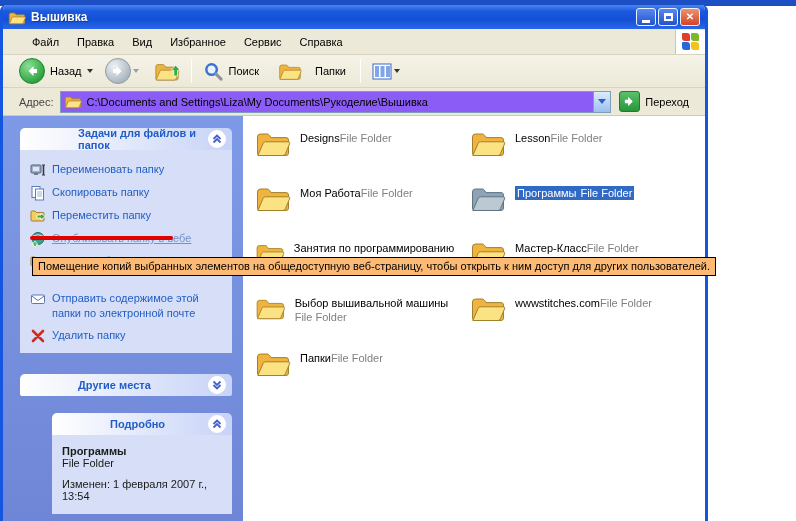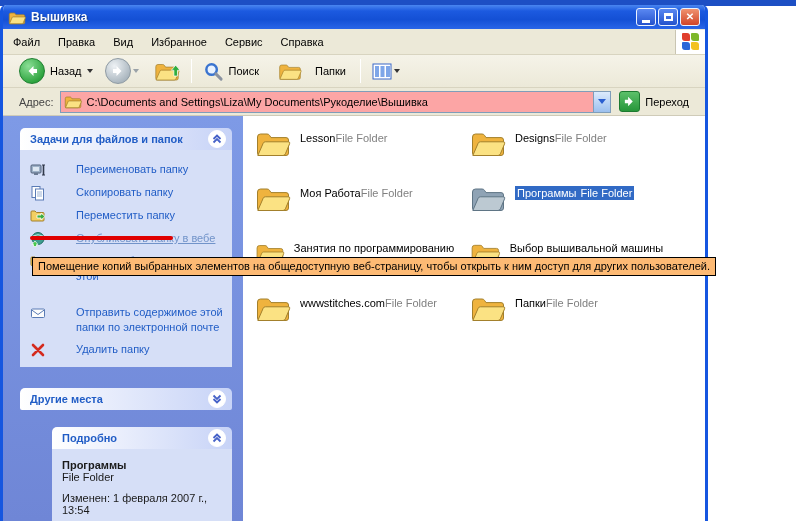--- a/index.html
+++ b/index.html
@@ -32,21 +32,21 @@
     display:flex; align-items:center; justify-content:center; line-height:1;
   }
   .winbtn.min,.winbtn.max { background:linear-gradient(180deg,#5a88f2,#2452cc); }
   .winbtn.close { background:linear-gradient(180deg,#f0926f,#d04428); }
   .min-glyph { width:8px; height:3px; background:#fff; margin-top:8px; }
   .max-glyph { width:9px; height:8px; border:2px solid #fff; border-top-width:3px; }
 
   
   .menubar {
     height:26px; background:#ece9d8; display:flex; align-items:center;
-    border-bottom:1px solid #d8d4c0; padding-left:1px;
+    border-bottom:1px solid #d8d4c0; padding-left:20px;
   }
   .menu-item { padding:4px 9px; }
   .menubar .spacer { flex:1; }
   .winlogo {
     width:30px; height:24px; background:#fff; border-left:1px solid #c9c5b2;
     display:flex; align-items:center; justify-content:center;
   }
   .winlogo .flag { display:grid; grid-template-columns:8px 8px; grid-template-rows:8px 8px; gap:1px; }
   .winlogo .flag i:nth-child(1){background:#e03e2d;} .winlogo .flag i:nth-child(2){background:#7db72b;}
   .winlogo .flag i:nth-child(3){background:#2a66d8;} .winlogo .flag i:nth-child(4){background:#f3c221;}
@@ -71,21 +71,21 @@
   .tb-sep { width:1px; height:24px; background:#c9c5b2; border-right:1px solid #fff; margin:0 6px; }
   .tb-btn { display:flex; align-items:center; padding:2px 5px; }
 
   
   .addressbar {
     height:28px; background:#ece9d8; display:flex; align-items:center;
     padding:0 12px; border-bottom:1px solid #cfcbb8;
   }
   .addr-label { margin:0 6px 0 4px; color:#444; }
   .addr-combo {
-    flex:1; height:22px; background:#fca5a5; border:1px solid #7f9db9;
+    flex:1; height:22px; background:#8b5cf6; border:1px solid #7f9db9;
     display:flex; align-items:center; padding-left:3px; position:relative;
   }
   .addr-combo .path { margin-left:5px; flex:1; white-space:nowrap; overflow:hidden; }
   .addr-dd {
     width:17px; height:20px; background:linear-gradient(180deg,#dcebfd,#9cc0ee);
     border-left:1px solid #7f9db9; display:flex; align-items:center; justify-content:center;
   }
   .addr-dd .chev { width:0;height:0;border-left:4px solid transparent;border-right:4px solid transparent;border-top:5px solid #2a5fd0; }
   .go-btn {
     width:21px; height:21px; margin:0 5px 0 8px; border-radius:3px;
@@ -99,27 +99,27 @@
   .sidebar {
     width:240px; background:linear-gradient(180deg,#7e9ae6,#6f86d6);
     padding:12px 11px 0 17px; position:relative;
   }
   .panel { margin-bottom:0; }
   .panel-header {
     height:22px; border-radius:5px 5px 0 0;
     background:linear-gradient(90deg,#ffffff,#c7d3f7);
     display:flex; align-items:center; padding:0 6px 0 10px;
   }
-  .panel-title { color:#215dc6; font-weight:bold; flex:1; }
+  .panel-title { color:#215dc6; font-weight:bold; flex:1;margin-left:48px; }
   .chev-btn {
     width:18px; height:18px; border-radius:50%; background:#fff;
     border:1px solid #fff; display:flex; align-items:center; justify-content:center;
   }
   .panel-body { background:#d6dff7; padding:12px 8px 9px 10px; }
-  .task-row { display:flex; align-items:flex-start; margin-bottom:7px; color:#215dc6; line-height:15px;gap:24px; }
+  .task-row { display:flex; align-items:flex-start; margin-bottom:7px; color:#215dc6; line-height:15px; }
   .task-row .ticon { width:16px; height:16px; margin-right:6px; flex:none; }
   .task-label { max-width:172px; }
   .task-row.publish .task-label { color:#7193c9; text-decoration:underline; }
   .task-row.share { margin-bottom:21px; }
   .header-only { border-radius:5px 5px 2px 2px; }
   .mt1 { margin-top:21px; } .mt2 { margin-top:17px;padding-left:32px; }
   .details-body { background:#d6dff7; padding:10px 10px 12px 10px; color:#1a1a1a; }
   .details-name { font-weight:bold; }
   .details-mod { margin-top:9px; }
 
@@ -385,29 +385,29 @@
     </div>
 
     <div class="main">
       <div class="folder-grid">
 
         <div class="tile">
           <svg width="36" height="30" viewBox="0 0 36 30">
               <path d="M2.5 9 Q2.5 6 5.5 6 L12 6 Q13.6 6 14.6 7.4 L16 9.6 L31 9.6 Q33.5 9.6 33.5 12 L33.5 25 Q33.5 27.5 31 27.5 L5 27.5 Q2.5 27.5 2.5 25 Z" fill="#efb33e" stroke="#a3802c"></path>
               <path d="M2.8 27.5 L8.2 15.2 Q8.8 13.8 10.3 13.8 L33.2 13.8 Q35.4 13.8 34.6 15.8 L30.4 25.8 Q29.7 27.5 28 27.5 Z" fill="#fbe283" stroke="#a3802c"></path>
             </svg>
+          <div class="txt"><div class="fname">Designs</div><div class="fsub">File Folder</div></div>
+        </div>
+
+        <div class="tile">
+          <svg width="36" height="30" viewBox="0 0 36 30">
+              <path d="M2.5 9 Q2.5 6 5.5 6 L12 6 Q13.6 6 14.6 7.4 L16 9.6 L31 9.6 Q33.5 9.6 33.5 12 L33.5 25 Q33.5 27.5 31 27.5 L5 27.5 Q2.5 27.5 2.5 25 Z" fill="#efb33e" stroke="#a3802c"></path>
+              <path d="M2.8 27.5 L8.2 15.2 Q8.8 13.8 10.3 13.8 L33.2 13.8 Q35.4 13.8 34.6 15.8 L30.4 25.8 Q29.7 27.5 28 27.5 Z" fill="#fbe283" stroke="#a3802c"></path>
+            </svg>
           <div class="txt"><div class="fname">Lesson</div><div class="fsub">File Folder</div></div>
-        </div>
-
-        <div class="tile">
-          <svg width="36" height="30" viewBox="0 0 36 30">
-              <path d="M2.5 9 Q2.5 6 5.5 6 L12 6 Q13.6 6 14.6 7.4 L16 9.6 L31 9.6 Q33.5 9.6 33.5 12 L33.5 25 Q33.5 27.5 31 27.5 L5 27.5 Q2.5 27.5 2.5 25 Z" fill="#efb33e" stroke="#a3802c"></path>
-              <path d="M2.8 27.5 L8.2 15.2 Q8.8 13.8 10.3 13.8 L33.2 13.8 Q35.4 13.8 34.6 15.8 L30.4 25.8 Q29.7 27.5 28 27.5 Z" fill="#fbe283" stroke="#a3802c"></path>
-            </svg>
-          <div class="txt"><div class="fname">Designs</div><div class="fsub">File Folder</div></div>
         </div>
 
         <div class="tile">
           <svg width="36" height="30" viewBox="0 0 36 30">
               <path d="M2.5 9 Q2.5 6 5.5 6 L12 6 Q13.6 6 14.6 7.4 L16 9.6 L31 9.6 Q33.5 9.6 33.5 12 L33.5 25 Q33.5 27.5 31 27.5 L5 27.5 Q2.5 27.5 2.5 25 Z" fill="#efb33e" stroke="#a3802c"></path>
               <path d="M2.8 27.5 L8.2 15.2 Q8.8 13.8 10.3 13.8 L33.2 13.8 Q35.4 13.8 34.6 15.8 L30.4 25.8 Q29.7 27.5 28 27.5 Z" fill="#fbe283" stroke="#a3802c"></path>
             </svg>
           <div class="txt"><div class="fname">Моя Работа</div><div class="fsub">File Folder</div></div>
         </div>
 
@@ -420,20 +420,27 @@
         </div>
 
         <div class="tile">
           <svg width="36" height="30" viewBox="0 0 36 30">
               <path d="M2.5 9 Q2.5 6 5.5 6 L12 6 Q13.6 6 14.6 7.4 L16 9.6 L31 9.6 Q33.5 9.6 33.5 12 L33.5 25 Q33.5 27.5 31 27.5 L5 27.5 Q2.5 27.5 2.5 25 Z" fill="#efb33e" stroke="#a3802c"></path>
               <path d="M2.8 27.5 L8.2 15.2 Q8.8 13.8 10.3 13.8 L33.2 13.8 Q35.4 13.8 34.6 15.8 L30.4 25.8 Q29.7 27.5 28 27.5 Z" fill="#fbe283" stroke="#a3802c"></path>
             </svg>
           <div class="txt"><div class="fname">Занятия по программированию</div><div class="fsub">File Folder</div></div>
         </div>
 
+        <div class="tile">
+          <svg width="36" height="30" viewBox="0 0 36 30">
+              <path d="M2.5 9 Q2.5 6 5.5 6 L12 6 Q13.6 6 14.6 7.4 L16 9.6 L31 9.6 Q33.5 9.6 33.5 12 L33.5 25 Q33.5 27.5 31 27.5 L5 27.5 Q2.5 27.5 2.5 25 Z" fill="#efb33e" stroke="#a3802c"></path>
+              <path d="M2.8 27.5 L8.2 15.2 Q8.8 13.8 10.3 13.8 L33.2 13.8 Q35.4 13.8 34.6 15.8 L30.4 25.8 Q29.7 27.5 28 27.5 Z" fill="#fbe283" stroke="#a3802c"></path>
+            </svg>
+          <div class="txt"><div class="fname">Мастер-Класс</div><div class="fsub">File Folder</div></div>
+        </div>
 
         <div class="tile">
           <svg width="36" height="30" viewBox="0 0 36 30">
               <path d="M2.5 9 Q2.5 6 5.5 6 L12 6 Q13.6 6 14.6 7.4 L16 9.6 L31 9.6 Q33.5 9.6 33.5 12 L33.5 25 Q33.5 27.5 31 27.5 L5 27.5 Q2.5 27.5 2.5 25 Z" fill="#efb33e" stroke="#a3802c"></path>
               <path d="M2.8 27.5 L8.2 15.2 Q8.8 13.8 10.3 13.8 L33.2 13.8 Q35.4 13.8 34.6 15.8 L30.4 25.8 Q29.7 27.5 28 27.5 Z" fill="#fbe283" stroke="#a3802c"></path>
             </svg>
           <div class="txt"><div class="fname">Выбор вышивальной машины</div><div class="fsub">File Folder</div></div>
         </div>
 
         <div class="tile">

